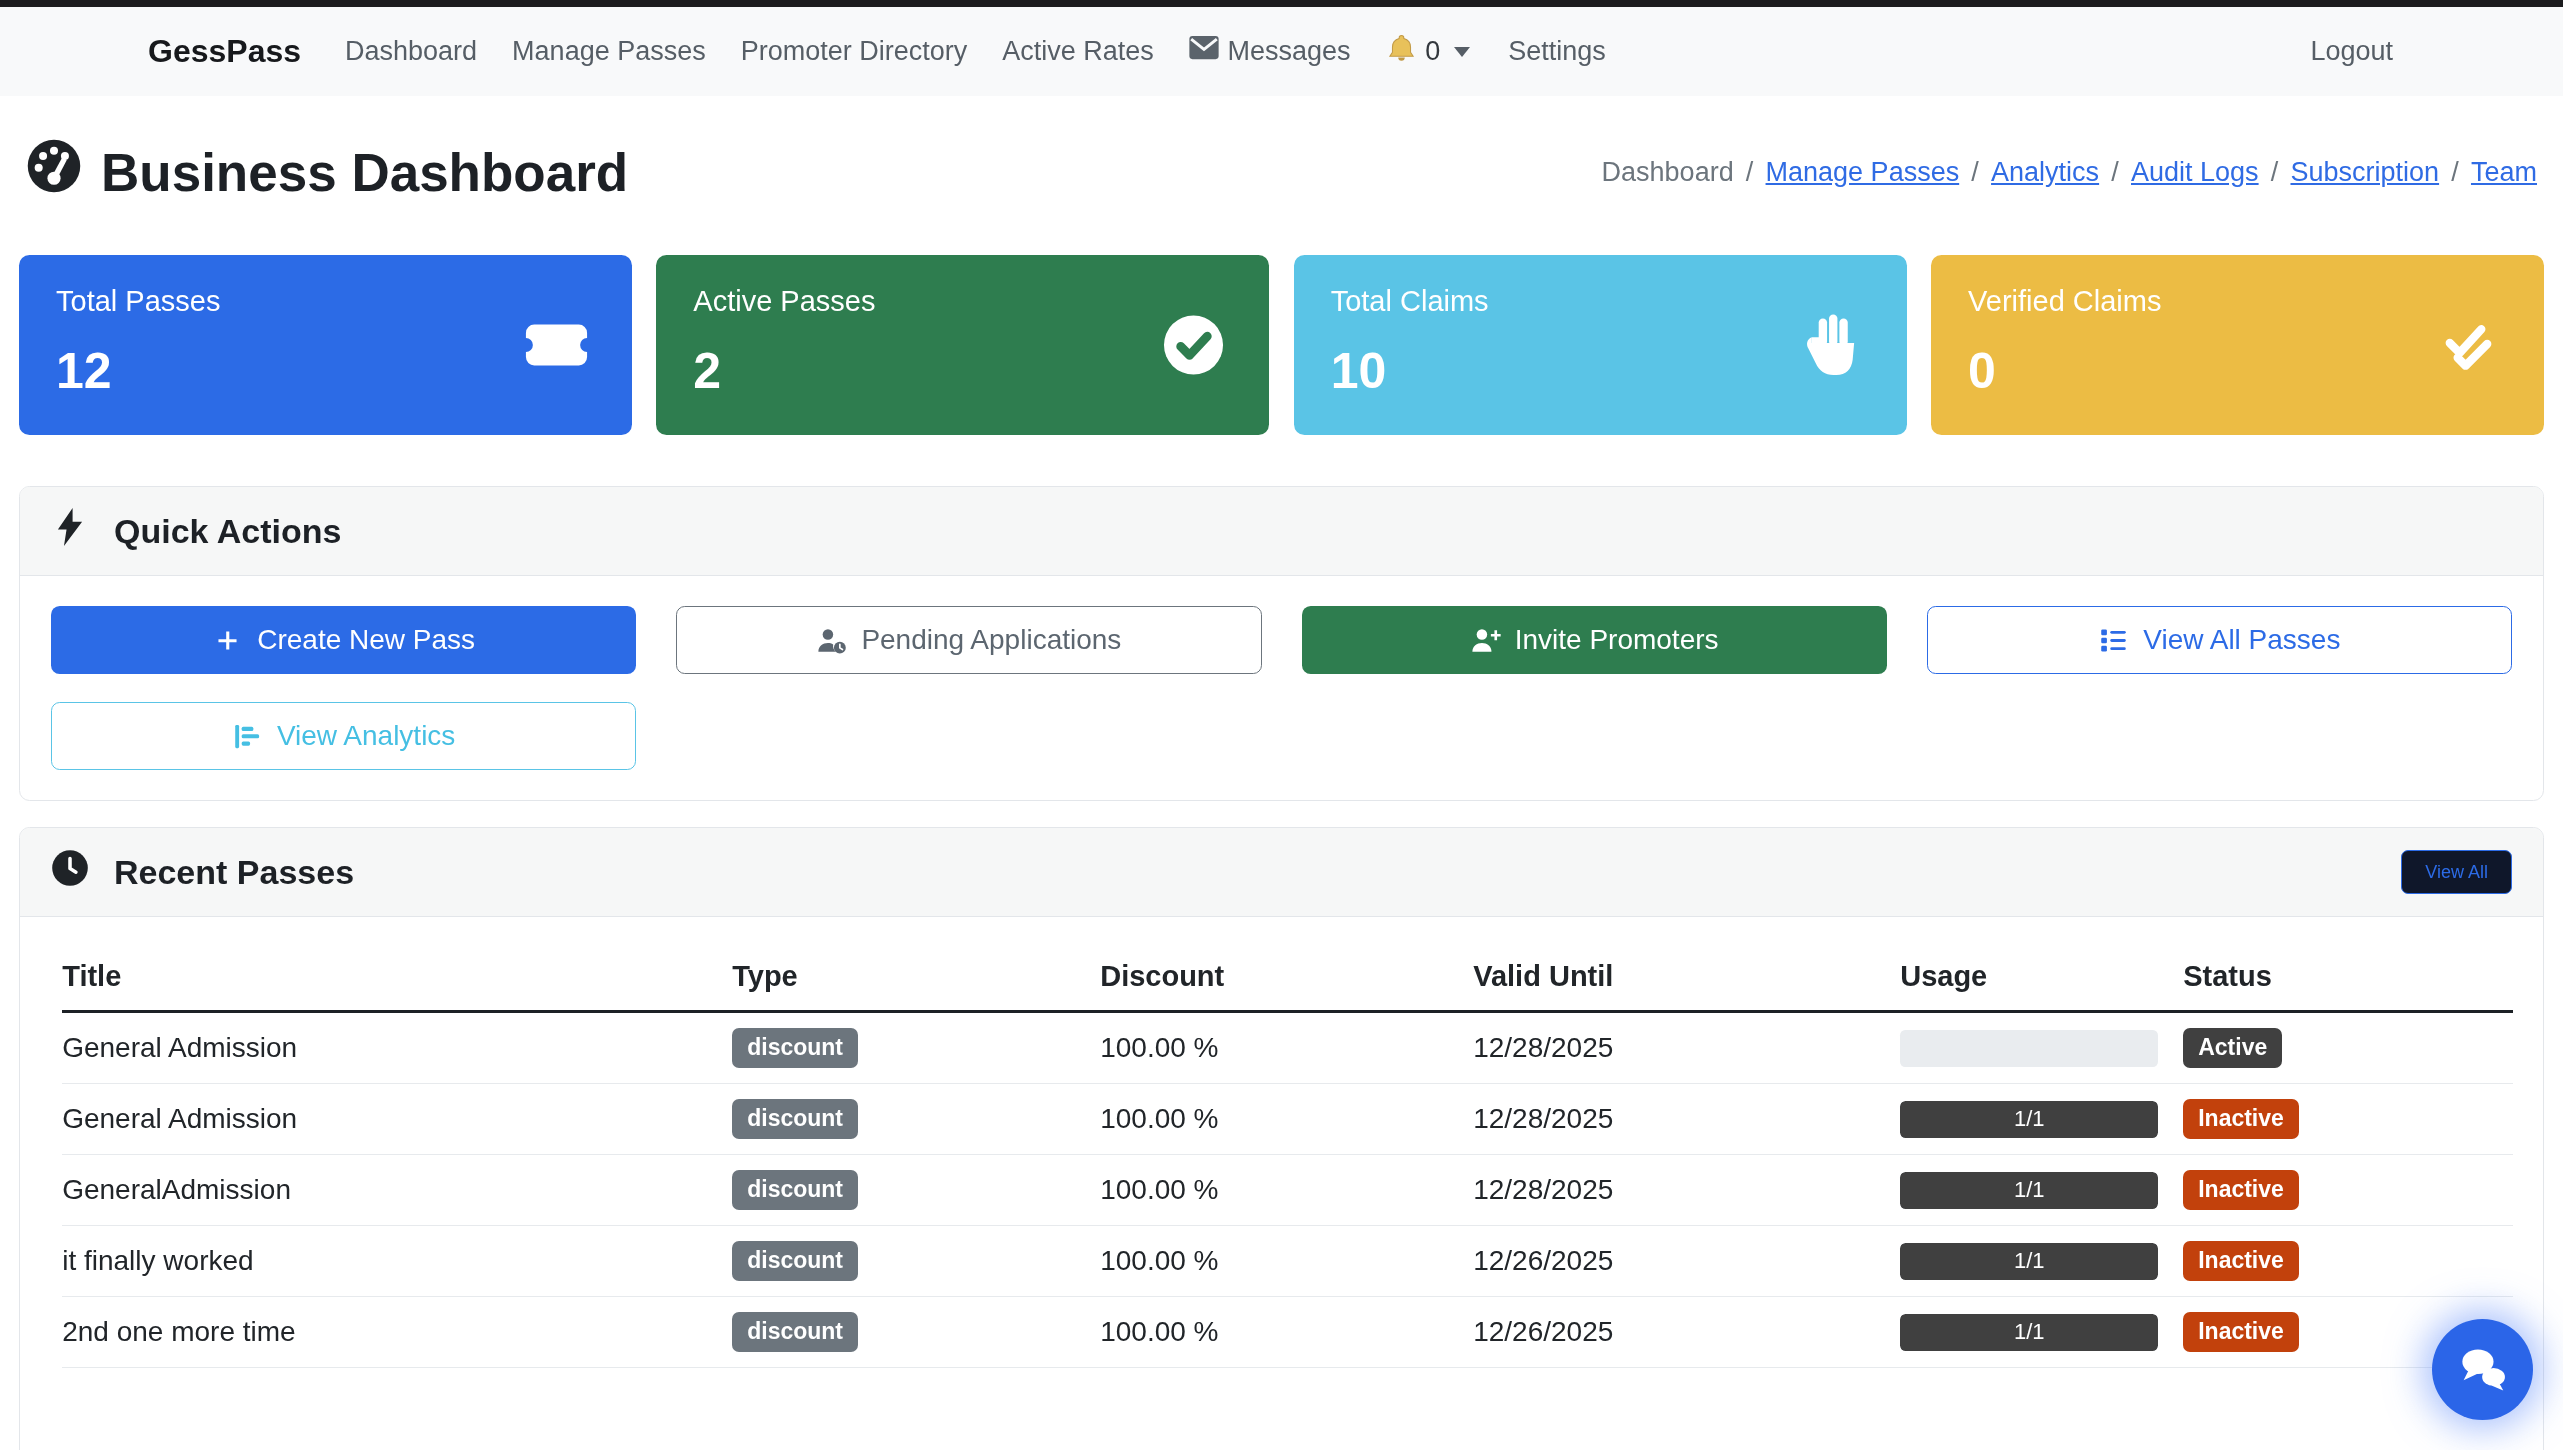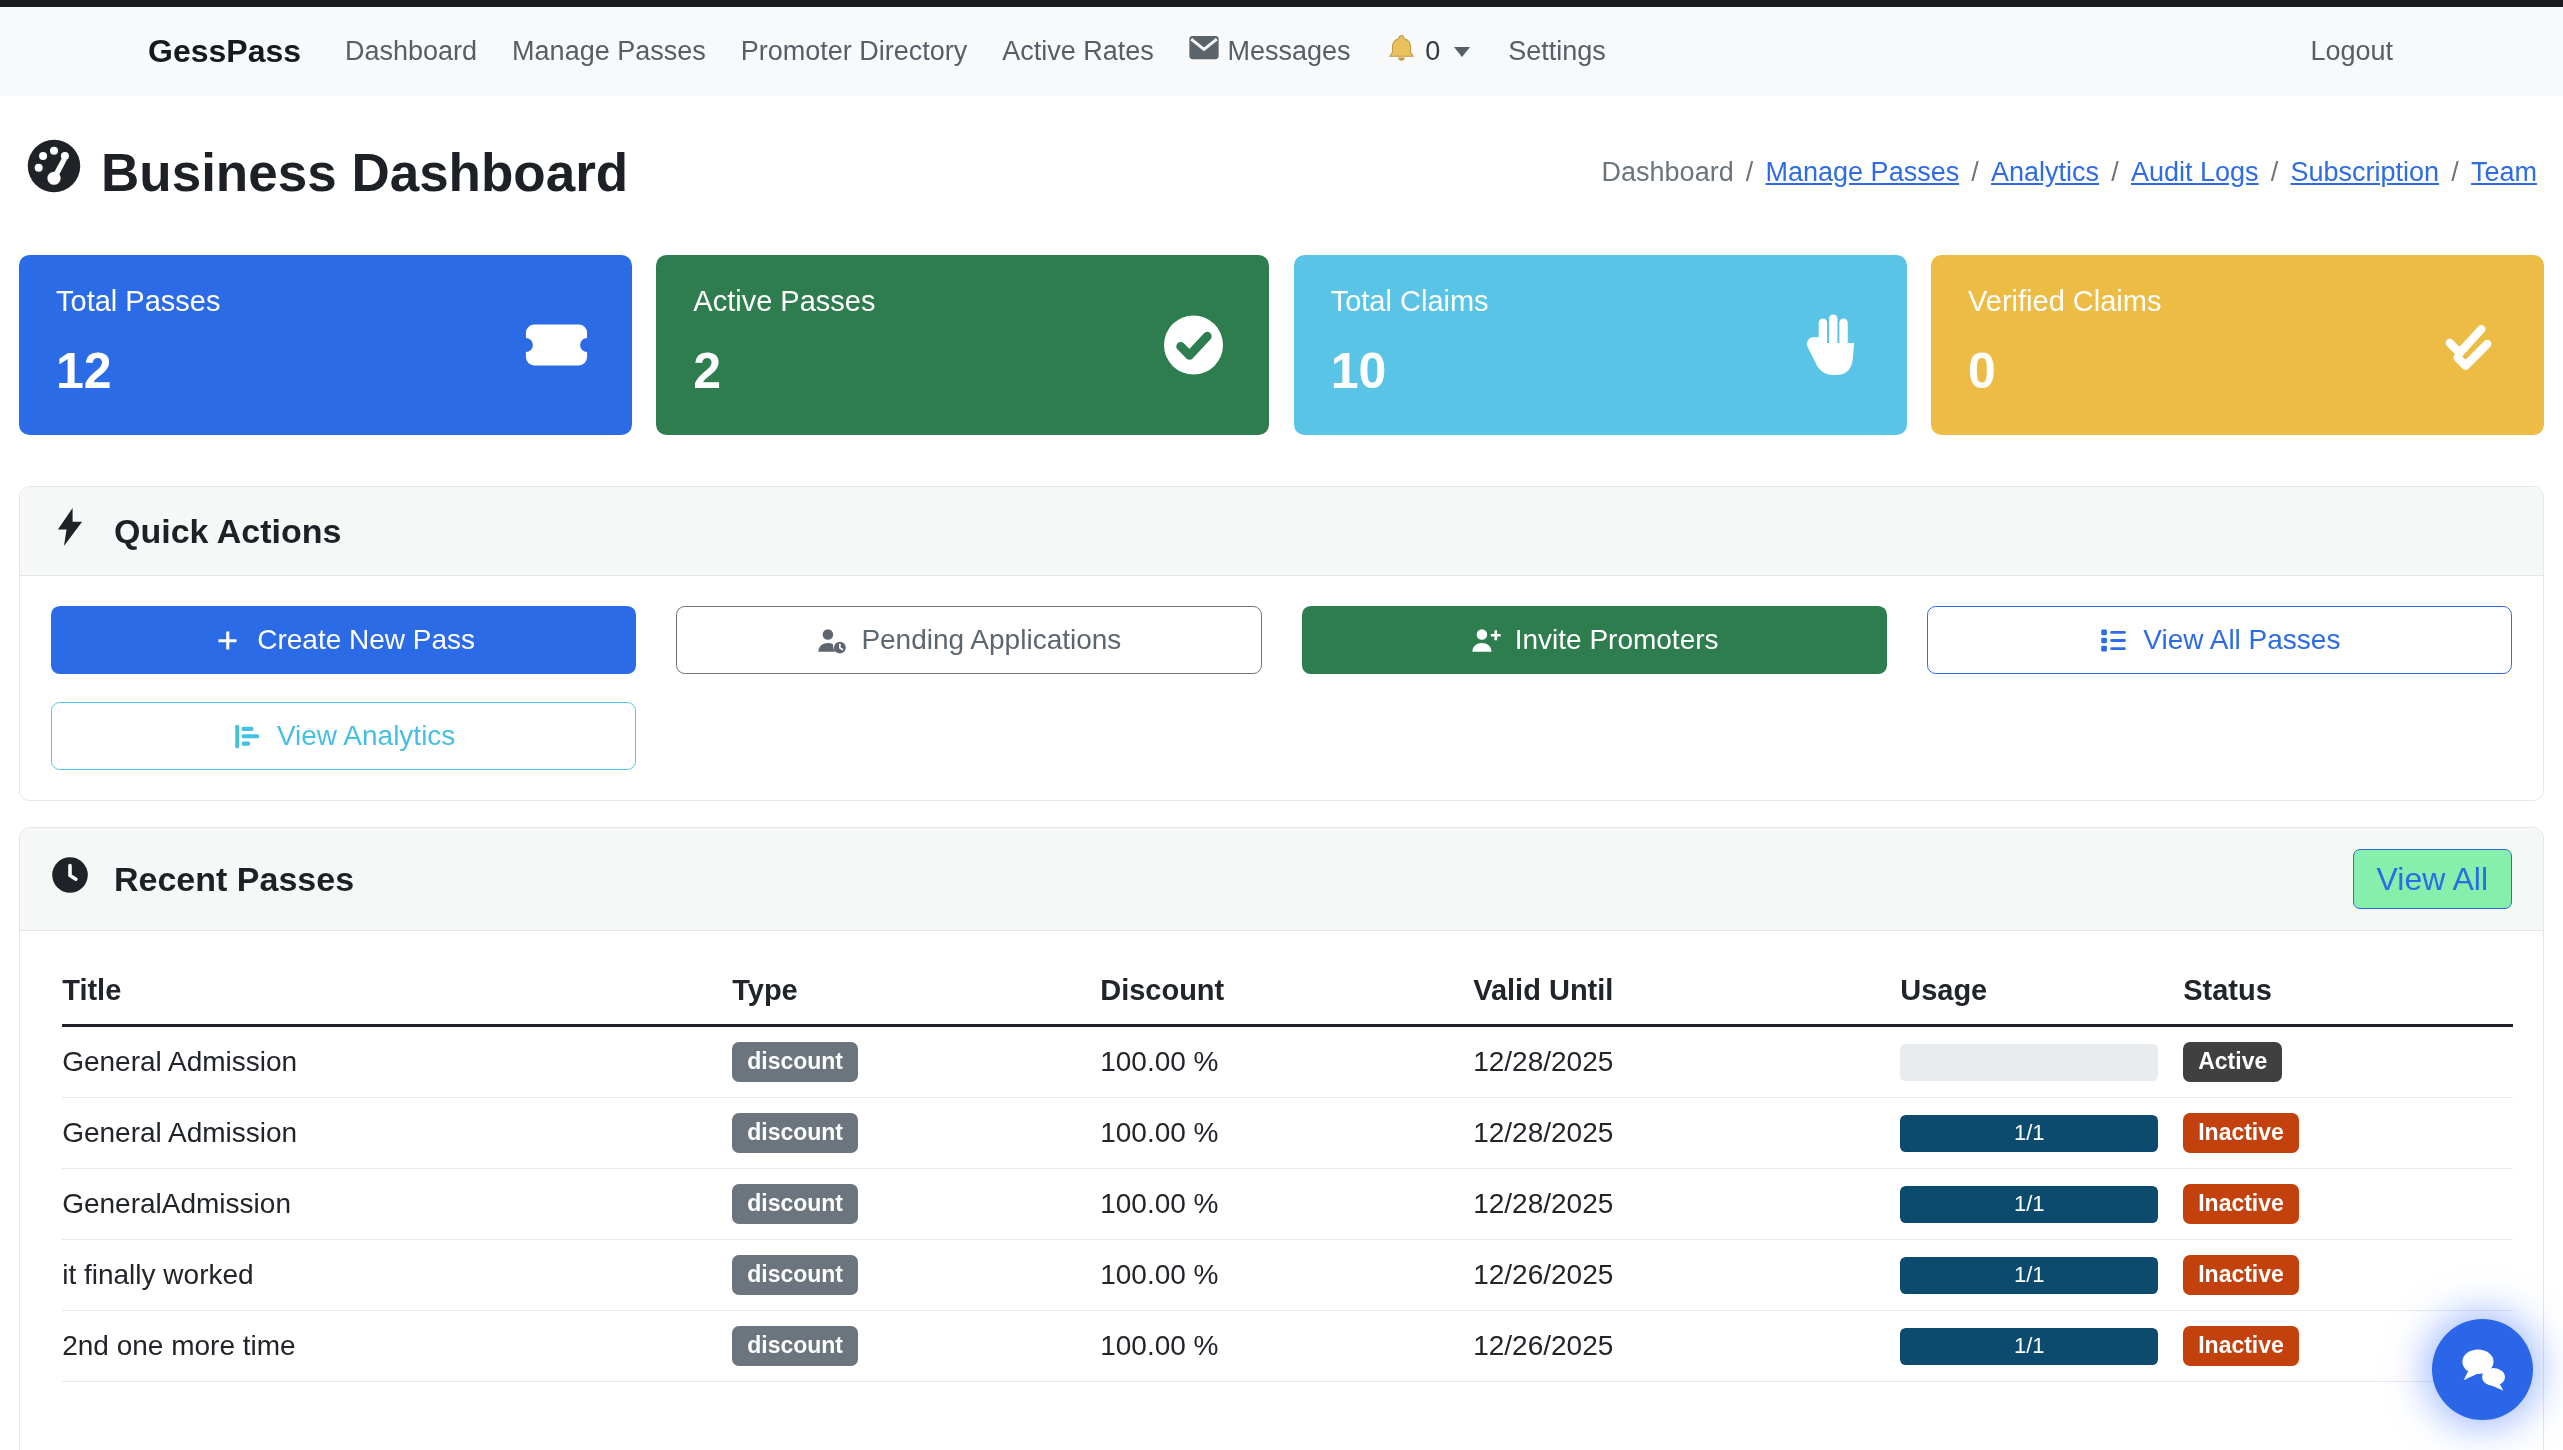--- a/index.html
+++ b/index.html
@@ -59,36 +59,36 @@
   }
   .btn svg { width:31px; height:31px; }
   .btn-blue { background:#2c6be6; color:#fff; }
   .btn-green { background:#2e7d4f; color:#fff; }
   .btn-outline-gray { border-color:#6c757d; color:#5c6670; }
   .btn-outline-blue { border-color:#2c6be6; color:#2c6be6; }
   .btn-outline-cyan { border-color:#5ac4e6; color:#45bfe3; }
   
   .rp-card { margin-top:26px; height:649px; overflow:hidden; }
   .rp-header .view-all {
-    margin-left:auto; font-size:32px; font-weight:400; color:#2c6be6;
-    border:1.7px solid #2c6be6; border-radius:7px; padding:10.5px 23px; background:#86efac; cursor:pointer;
+    margin-left:auto; font-size:18px; font-weight:400; color:#2c6be6;
+    border:1.7px solid #2c6be6; border-radius:7px; padding:10.5px 23px; background:#0f172a; cursor:pointer;
     font-family:inherit;
   }
   .table { margin:0 0 0 12.2px; font-size:28px; }
   .trow {
     display:grid; grid-template-columns:670px 368px 373px 427px 283px 1fr;
     align-items:center; height:71px; border-bottom:1.7px solid #e7eaed;
   }
   .thead { height:70px; font-size:29px; font-weight:700; border-bottom:3.5px solid #1d2126; }
   .badge { display:inline-block; color:#fff; font-size:23px; font-weight:700; padding:7.8px 15px; border-radius:7px; line-height:1.1; }
   .badge-gray { background:#6c757d; }
   .badge-green { background:#404040; }
   .badge-red { background:#c2410c; }
   .progress { width:258px; height:37px; background:#e9ecef; border-radius:5.2px; overflow:hidden; }
-  .progress-fill { height:100%; background:#0c4a6e; color:#fff; font-size:22px; display:flex; align-items:center; justify-content:center; border-radius:5.2px; }
+  .progress-fill { height:100%; background:#404040; color:#fff; font-size:22px; display:flex; align-items:center; justify-content:center; border-radius:5.2px; }
   
   .fab {
     position:absolute; right:30px; bottom:31px; width:101px; height:101px; border-radius:50%;
     background:#2b65e8; display:flex; align-items:center; justify-content:center;
     box-shadow:0 0 37px 8.7px rgba(96,140,250,.55); border:none; cursor:pointer;
   }
   .fab svg { width:54px; height:49px; }
 </style>
 </head>
 <body>

